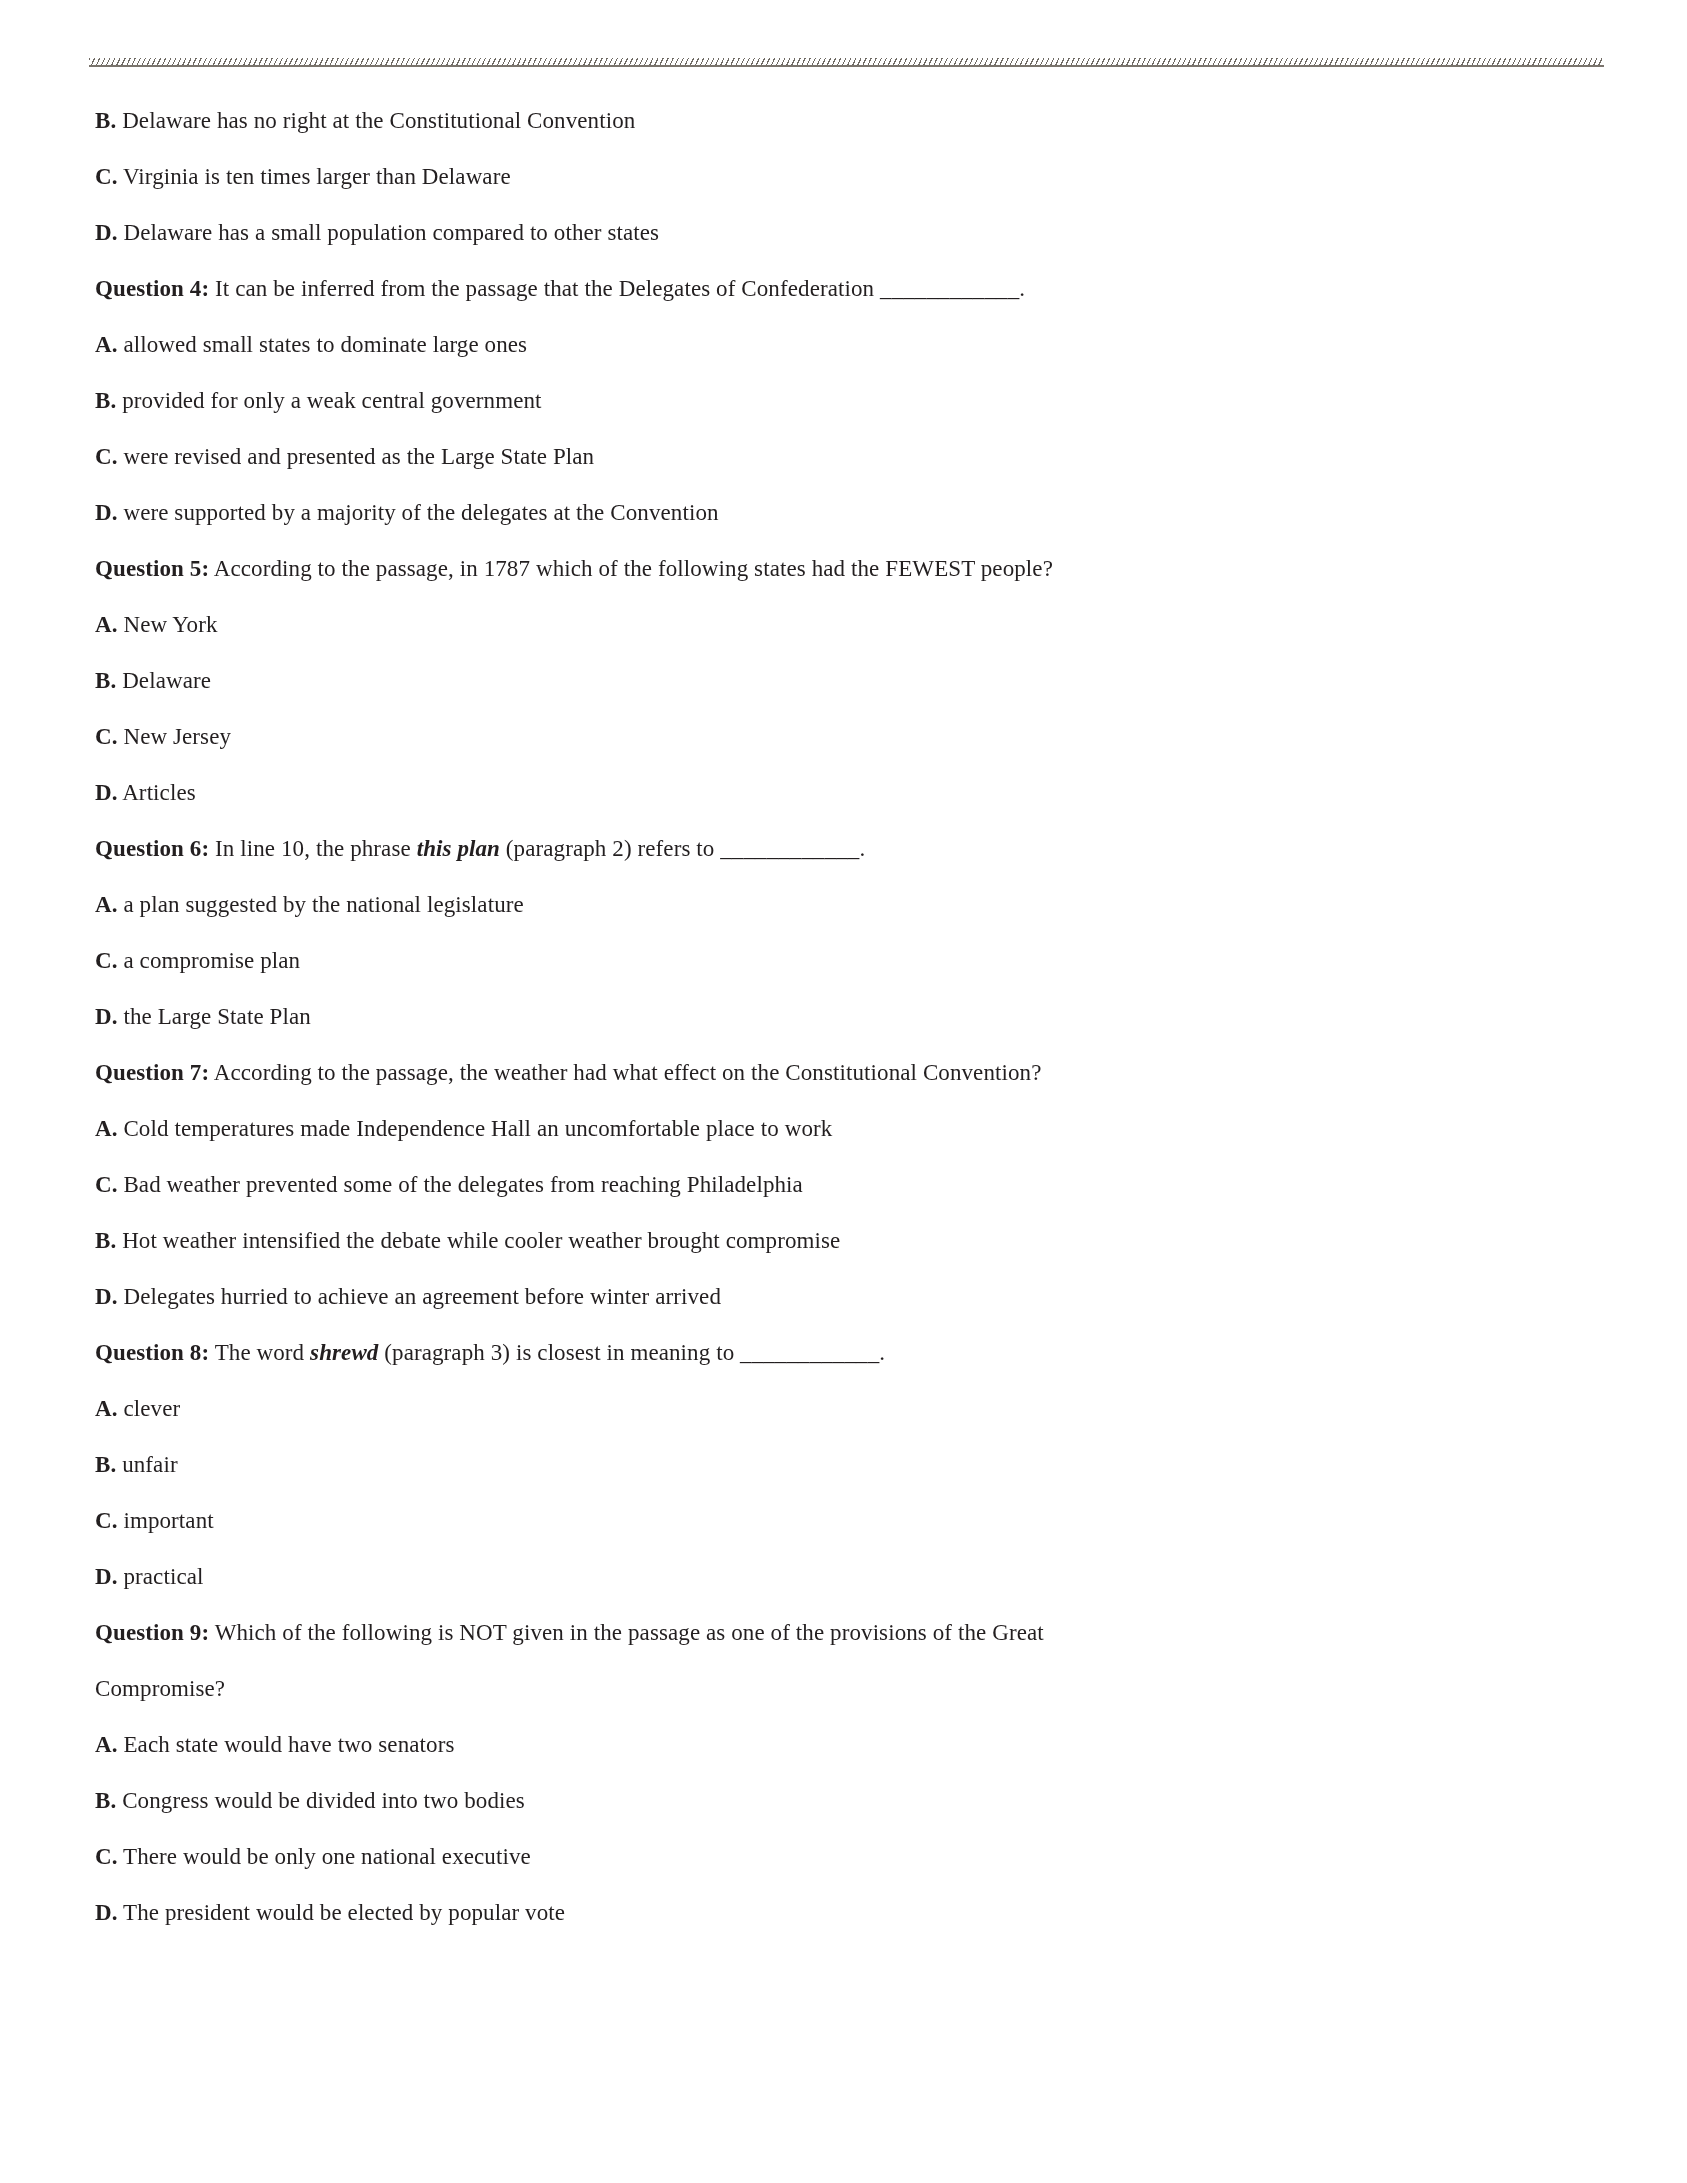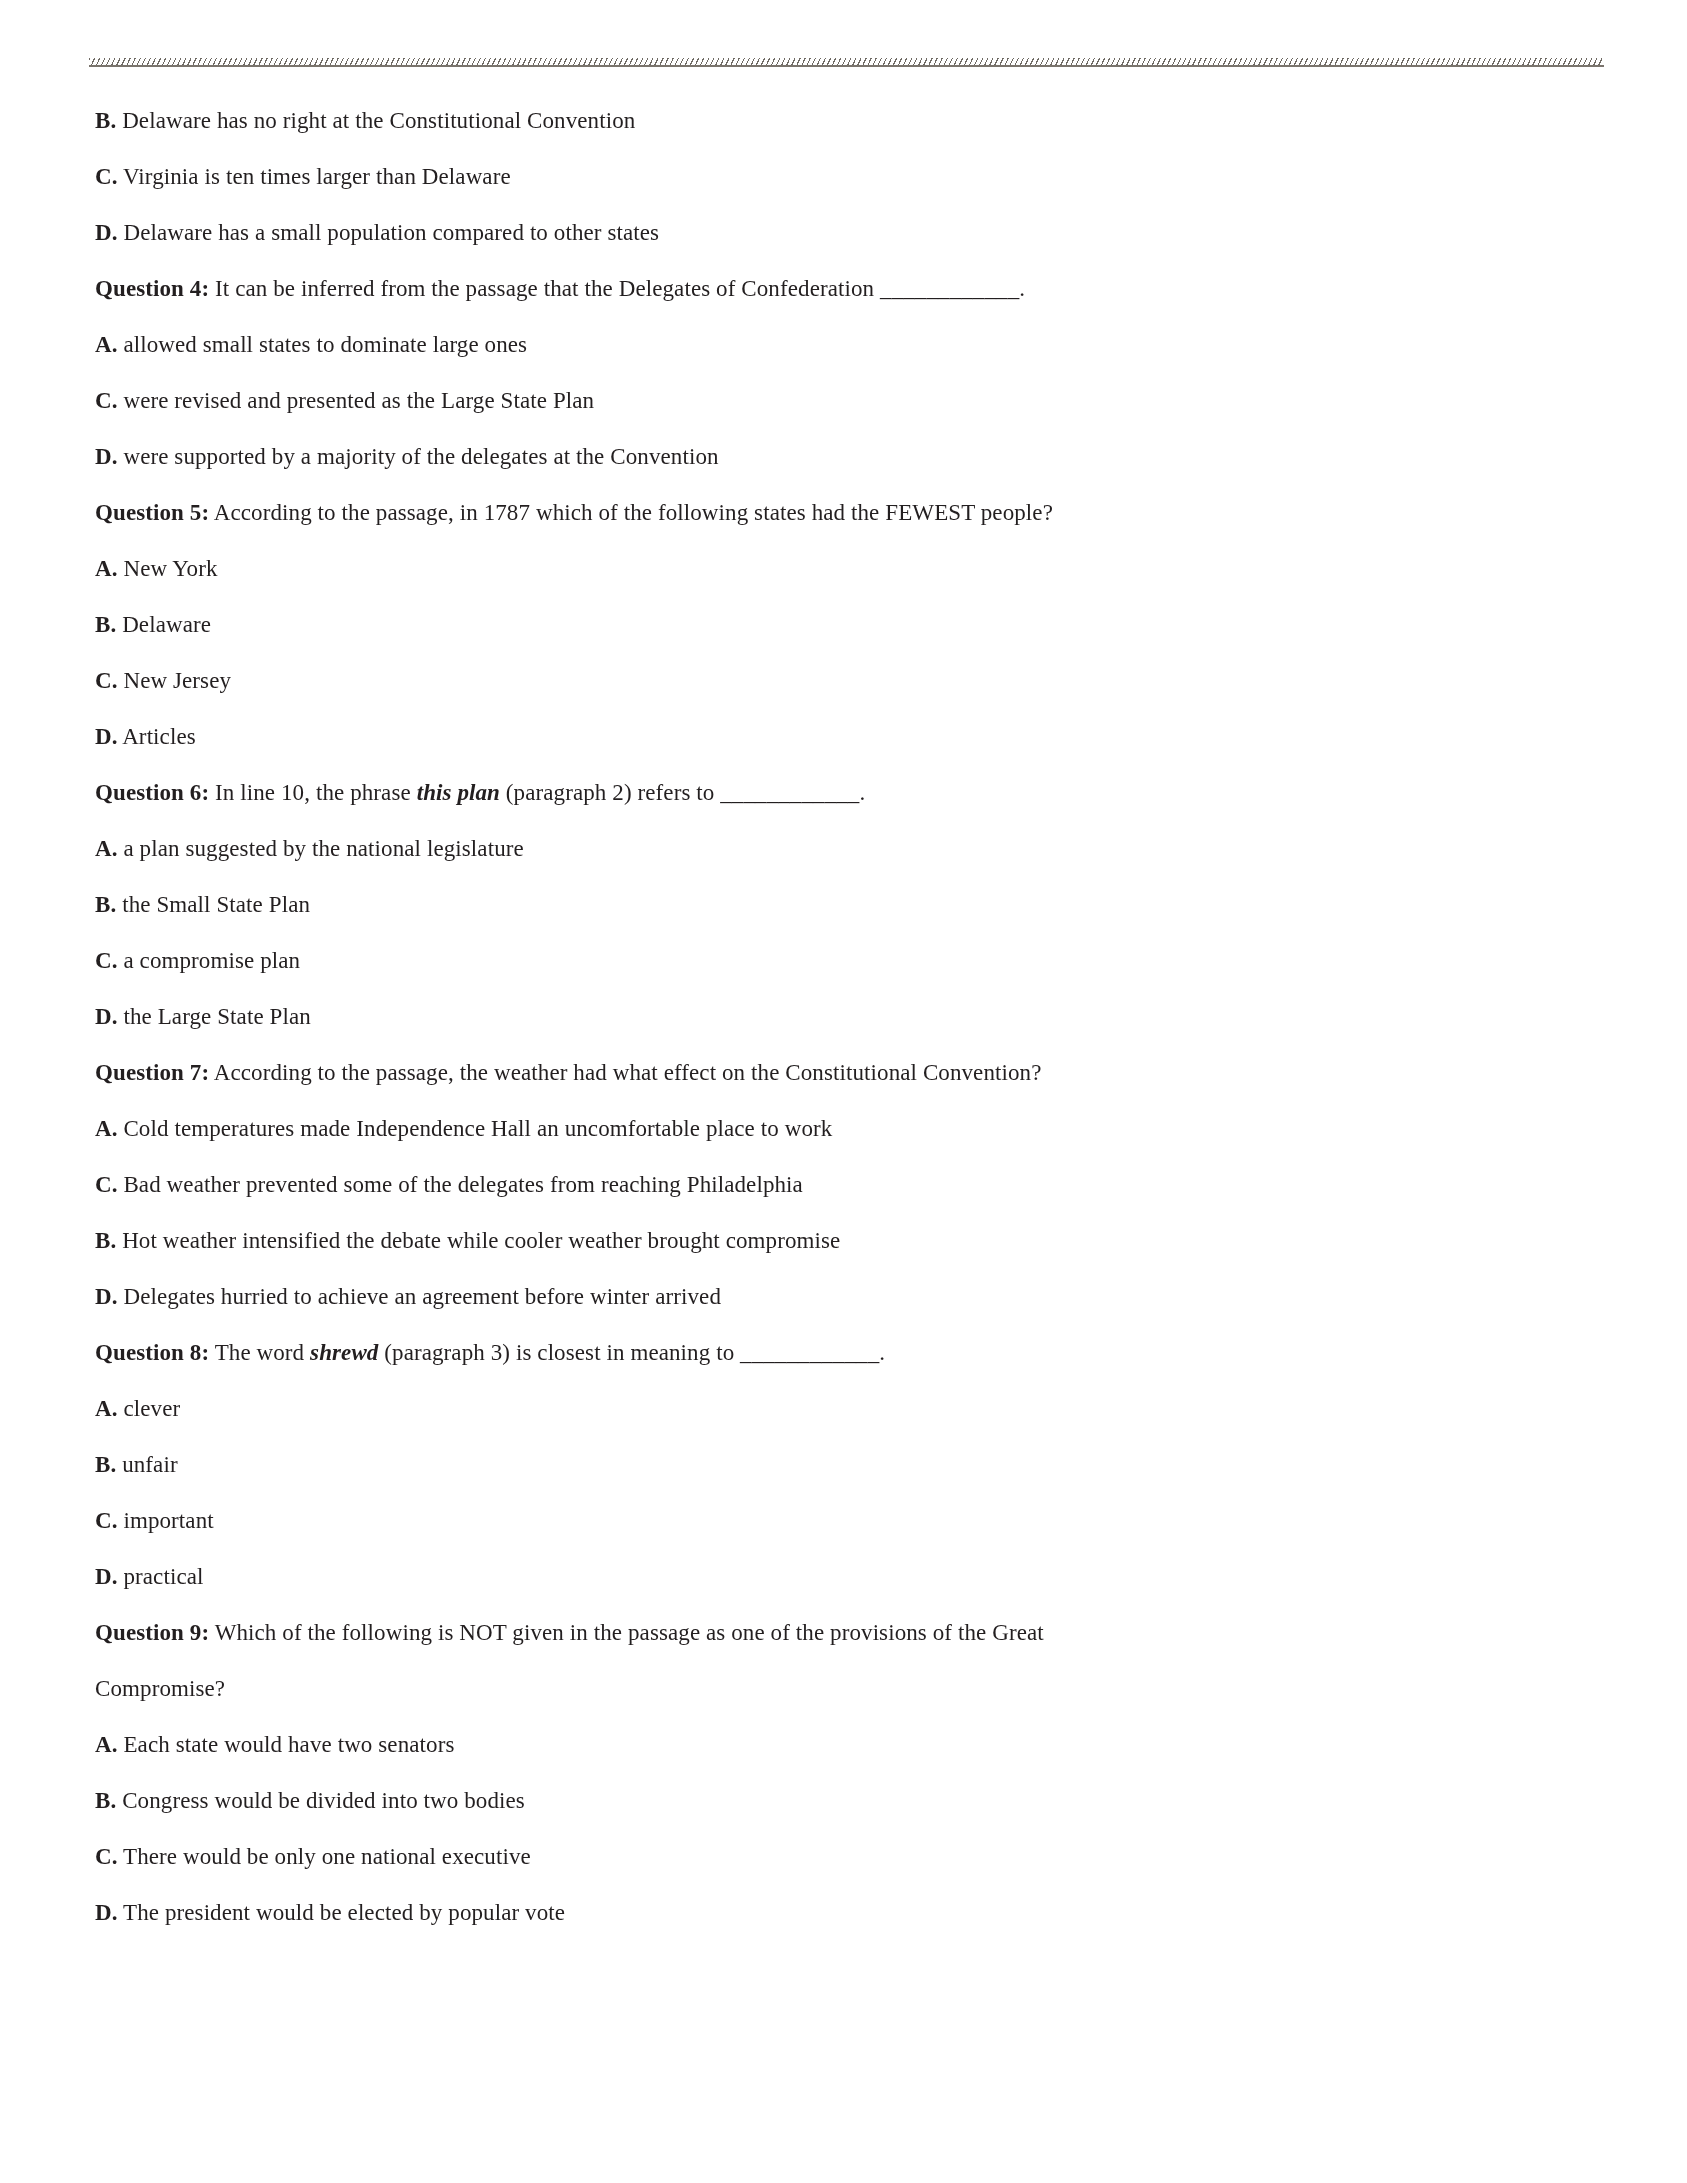--- a/index.html
+++ b/index.html
@@ -96,36 +96,36 @@
 
   <div class="content">
 
     <div class="line"><span class="lbl">B.</span> <span>Delaware has no right at the Constitutional Convention</span></div>
     <div class="line"><span class="lbl">C.</span> <span>Virginia is ten times larger than Delaware</span></div>
     <div class="line"><span class="lbl">D.</span> <span>Delaware has a small population compared to other states</span></div>
 
     <div class="q-block">
       <div class="line"><span class="qlbl">Question 4:</span><span> It can be inferred from the passage that the Delegates of Confederation ____________.</span></div>
       <div class="line"><span class="lbl">A.</span> <span>allowed small states to dominate large ones</span></div>
+      <div class="line"><span class="lbl">B.</span> <span>provided for only a weak central government</span></div>
       <div class="line"><span class="lbl">C.</span> <span>were revised and presented as the Large State Plan</span></div>
       <div class="line"><span class="lbl">D.</span> <span>were supported by a majority of the delegates at the Convention</span></div>
     </div>
 
     <div class="q-block">
       <div class="line"><span class="qlbl">Question 5:</span><span> According to the passage, in 1787 which of the following states had the FEWEST people?</span></div>
       <div class="line"><span class="lbl">A.</span> <span>New York</span></div>
       <div class="line"><span class="lbl">B.</span> <span>Delaware</span></div>
       <div class="line"><span class="lbl">C.</span> <span>New Jersey</span></div>
       <div class="line"><span class="lbl">D.</span> <span>Articles</span></div>
     </div>
 
     <div class="q-block">
       <div class="line"><span class="qlbl">Question 6:</span><span> In line 10, the phrase </span><span class="emph">this plan</span><span> (paragraph 2) refers to ____________.</span></div>
       <div class="line"><span class="lbl">A.</span> <span>a plan suggested by the national legislature</span></div>
-      <div class="line"><span class="lbl">B.</span> <span>the Small State Plan</span></div>
       <div class="line"><span class="lbl">C.</span> <span>a compromise plan</span></div>
       <div class="line"><span class="lbl">D.</span> <span>the Large State Plan</span></div>
     </div>
 
     <div class="q-block">
       <div class="line"><span class="qlbl">Question 7:</span><span> According to the passage, the weather had what effect on the Constitutional Convention?</span></div>
       <div class="line"><span class="lbl">A.</span> <span>Cold temperatures made Independence Hall an uncomfortable place to work</span></div>
       <div class="line"><span class="lbl">C.</span> <span>Bad weather prevented some of the delegates from reaching Philadelphia</span></div>
       <div class="line"><span class="lbl">B.</span> <span>Hot weather intensified the debate while cooler weather brought compromise</span></div>
       <div class="line"><span class="lbl">D.</span> <span>Delegates hurried to achieve an agreement before winter arrived</span></div>

